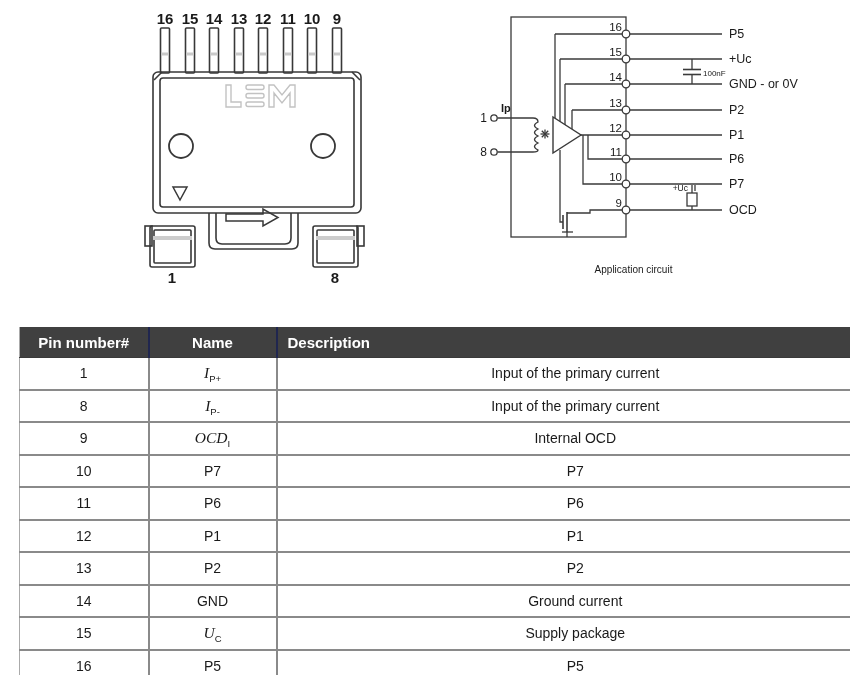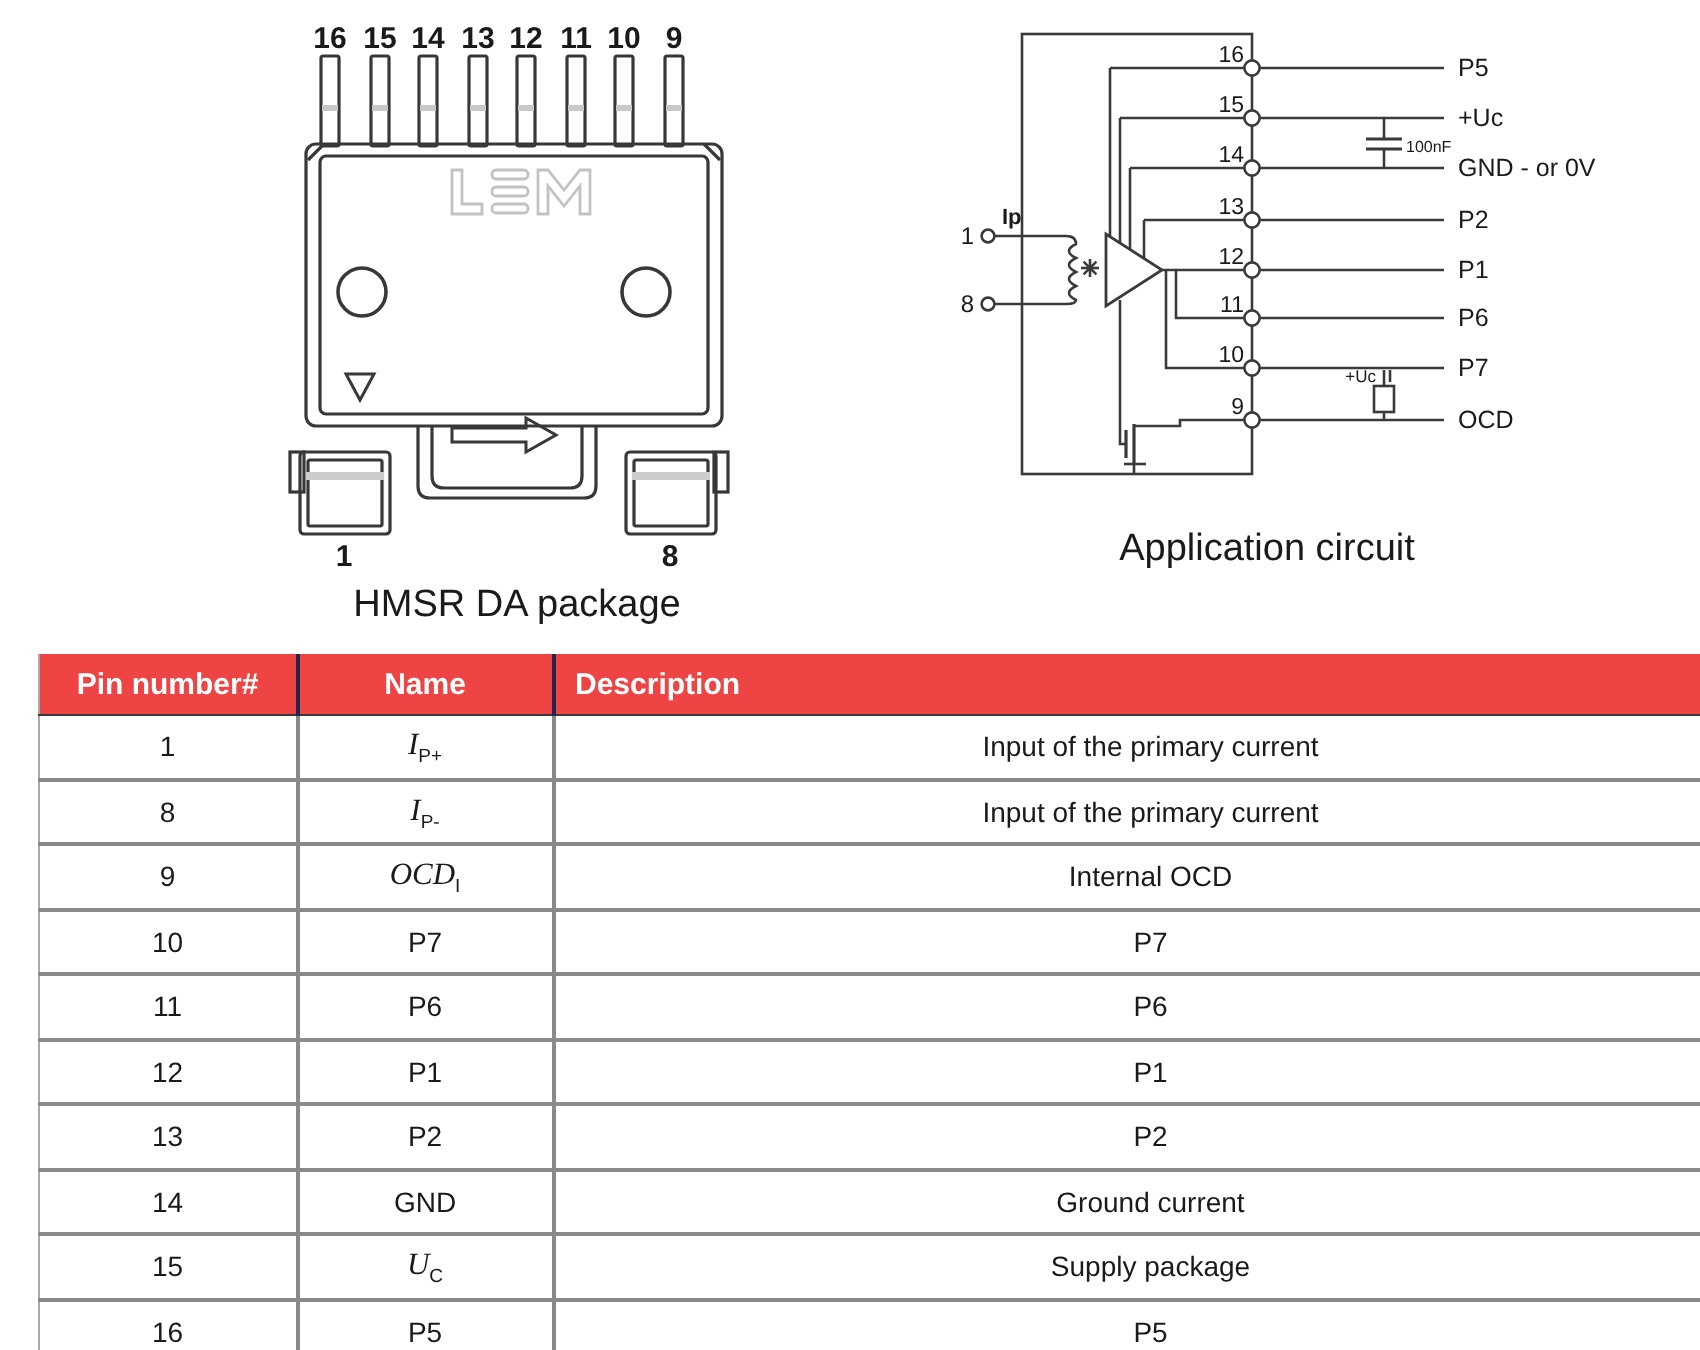--- a/index.html
+++ b/index.html
@@ -1,26 +1,26 @@
 <!DOCTYPE html>
 <html><head>
 <meta charset="utf-8">
 <style>
   html,body{margin:0;padding:0;background:#fff;}
   .page{position:relative;width:850px;height:675px;background:#ffffff;overflow:hidden;
         font-family:"Liberation Sans", sans-serif;color:#1a1a1a;margin-left:16px;}
   .abs{position:absolute;}
-  .caption{font-size:19px;color:#1a1a1a;text-align:center;}
+  .caption{font-size:10px;color:#1a1a1a;text-align:center;}
   svg text{font-family:"Liberation Sans", sans-serif;fill:#1a1a1a;}
 
   
   table.pin-table{position:absolute;left:3px;top:327px;width:844px;
     border-collapse:collapse;table-layout:fixed;}
   table.pin-table col.c1{width:129px;} table.pin-table col.c2{width:128px;}
-  table.pin-table thead th{background:#ef4444;color:#ffffff;font-size:15px;font-weight:bold;
+  table.pin-table thead th{background:#404040;color:#ffffff;font-size:15px;font-weight:bold;
     height:30px;border-right:2px solid #20264f;vertical-align:middle;padding:0;}
   table.pin-table thead th:last-child{border-right:none;}
   table.pin-table thead th.h-left{text-align:left;padding-left:10px;}
   table.pin-table tbody td{height:30.5px;font-size:14px;background:#fff;
     border-bottom:2px solid #8a8a8a;border-right:2px solid #8a8a8a;
     vertical-align:middle;padding:0;}
   table.pin-table{border-left:1px solid #aaa;}
   table.pin-table thead th{border-bottom:1px solid #3a3a3a;}
   table.pin-table tbody td:last-child{border-right:none;}
   td.c-pin,td.c-name{text-align:center;}
@@ -102,21 +102,20 @@
       <text x="198" y="24">14</text>
       <text x="223" y="24">13</text>
       <text x="247" y="24">12</text>
       <text x="272" y="24">11</text>
       <text x="296" y="24">10</text>
       <text x="321" y="24">9</text>
       <text x="156" y="283">1</text>
       <text x="319" y="283">8</text>
     </g>
   </svg>
-  <div class="abs caption" style="left:120px;top:292px;width:245px;">HMSR DA package</div>
 
   <svg class="abs" style="left:458px;top:8px;" width="392" height="250" viewBox="458 8 392 250" aria-label="Application circuit">
     <g fill="none" stroke="#3a3a3a" stroke-width="1.3">
 
       <rect x="495" y="17" width="115" height="220"></rect>
 
       <line x1="539" y1="34" x2="539" y2="121"></line>
         <line x1="539" y1="34" x2="610" y2="34"></line>
       <line x1="544" y1="59" x2="544" y2="124"></line>
         <line x1="544" y1="59" x2="610" y2="59"></line>

